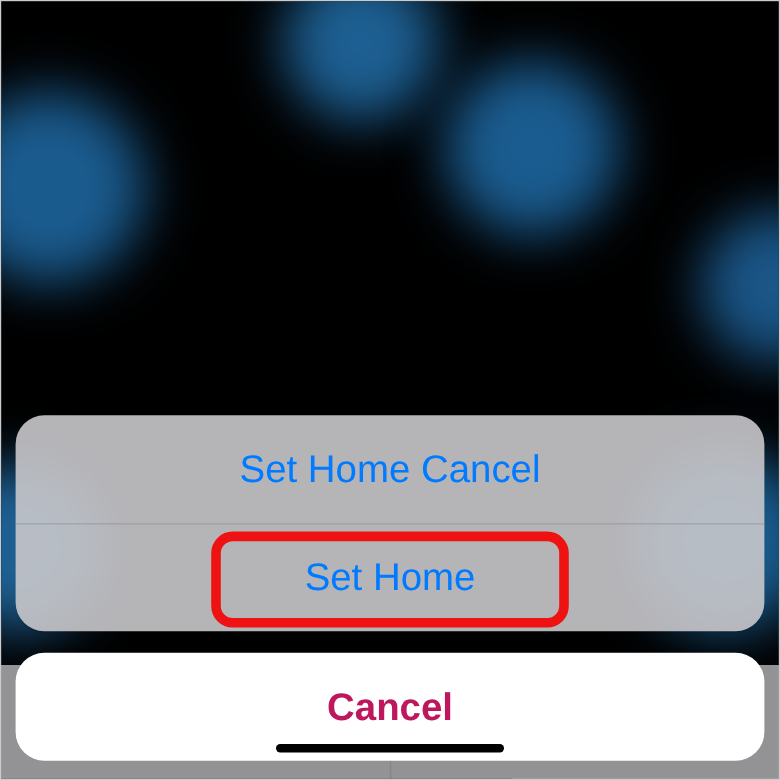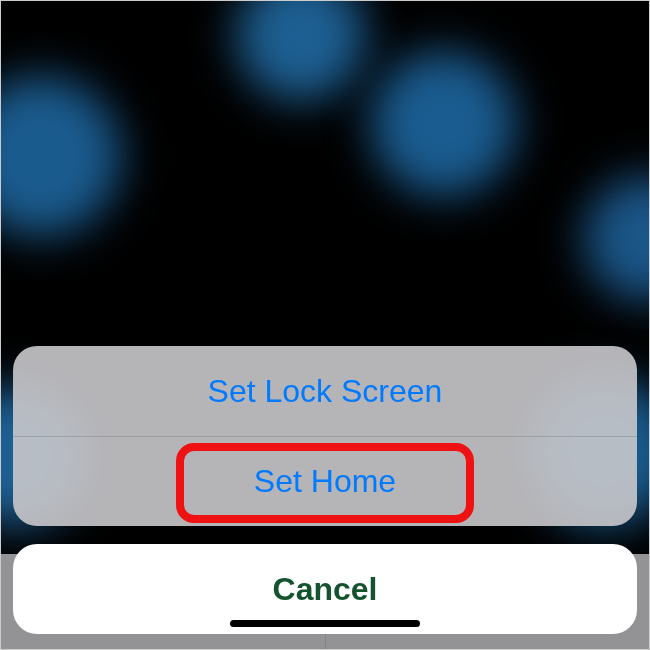--- a/index.html
+++ b/index.html
@@ -122,21 +122,21 @@
       background: #ffffff;
       overflow: hidden;
     }
     .cancel {
       height: 90px;
       display: flex;
       align-items: center;
       justify-content: center;
       font-size: 32px;
       font-weight: 600;
-      color: #14532d;
+      color: #be185d;
     }
 
     
     .highlight {
       position: absolute;
       border: 8px solid #ee1212;
       border-radius: 18px;
       pointer-events: none;
       top: 6px;
       bottom: 3px;
@@ -166,21 +166,21 @@
 <div class="bg-circle c5"></div>
 <div class="bg-circle c6"></div>
 
 <div class="bottom-blur">
   <div class="vdiv"></div>
 </div>
 
 <div class="sheet-wrap">
   <div class="options-group">
     <div class="option">
-      <span>Set Lock Screen</span>
+      <span>Set Home Cancel</span>
     </div>
     <div class="option">
       <span>Set Home</span>
       <div class="highlight"></div>
     </div>
   </div>
   <div class="cancel-group">
     <div class="cancel">
       <span>Cancel</span>
     </div>

